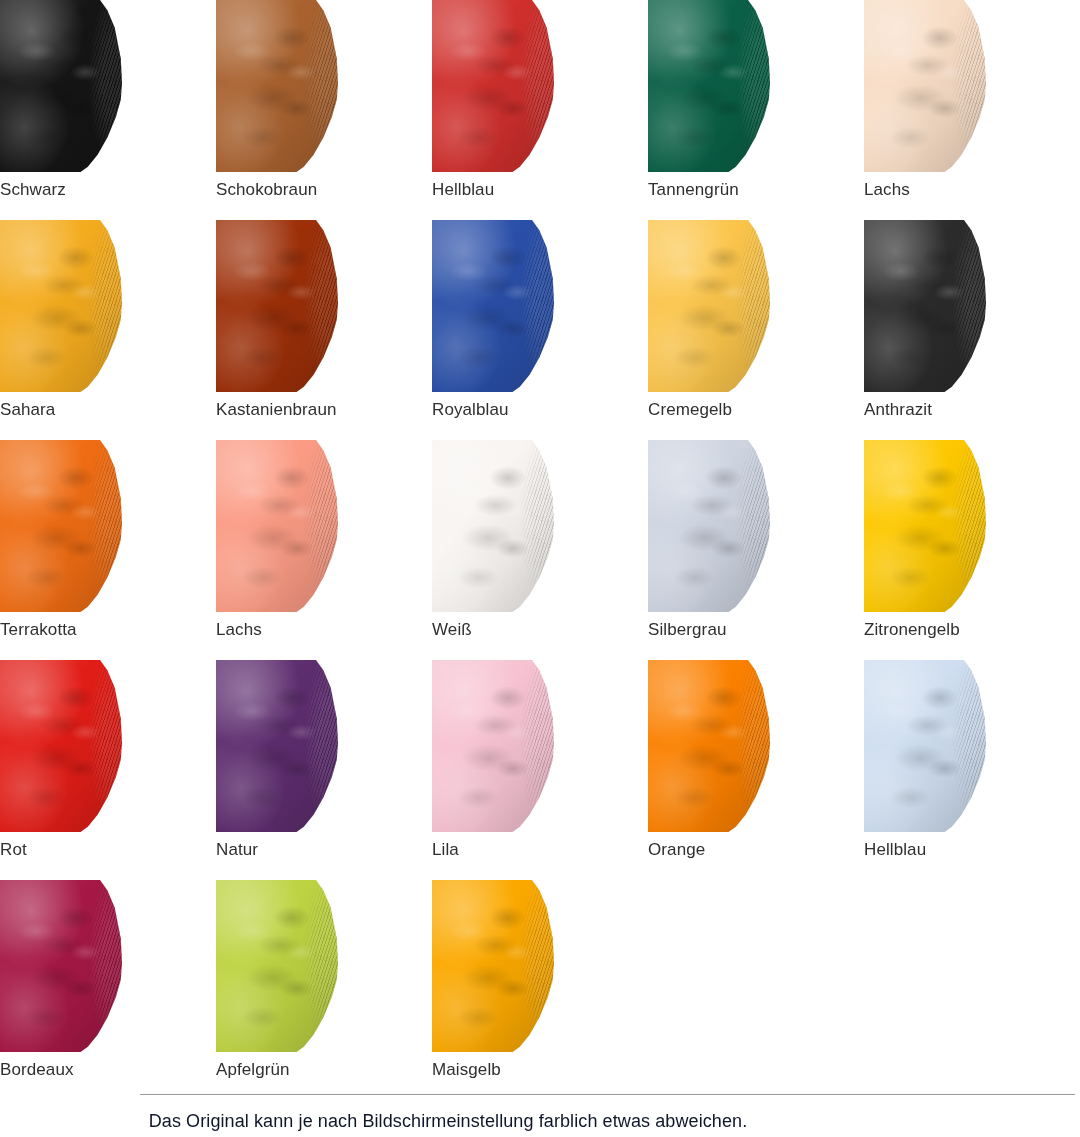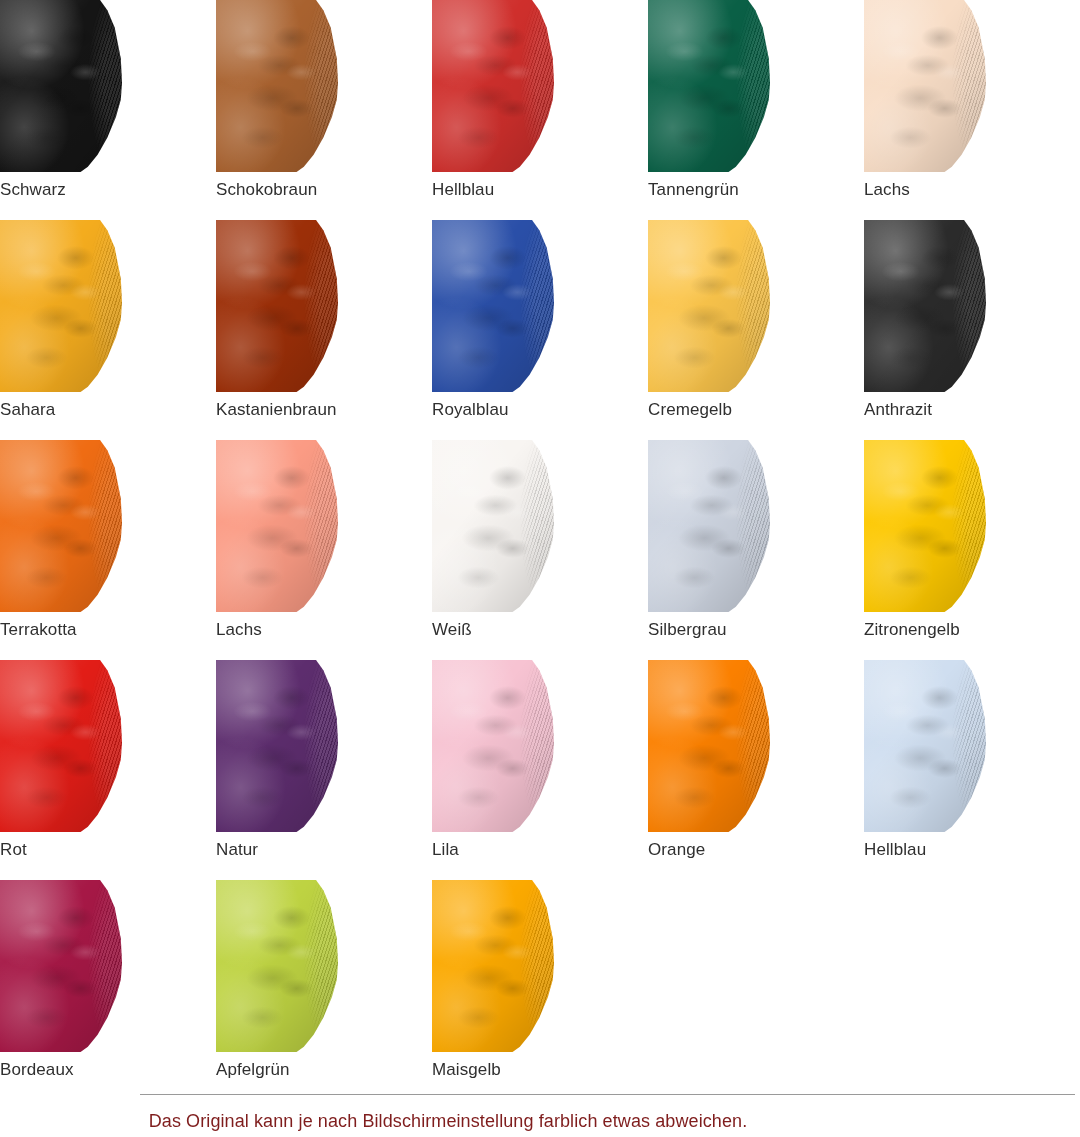--- a/index.html
+++ b/index.html
@@ -154,21 +154,21 @@
   }
 
   .footer-note {
     position: absolute;
     left: 0;
     top: 15px;
     width: 896px;
     text-align: center;
     font-size: 18px;
     line-height: 24px;
-    color: #7f1d1d;
+    color: #0f172a;
     letter-spacing: 0.1px;
   }
 </style>
 </head>
 <body>
 
 <div id="board">
 
   <div class="grid" id="swatch-grid">
       <div class="swatch-cell">

